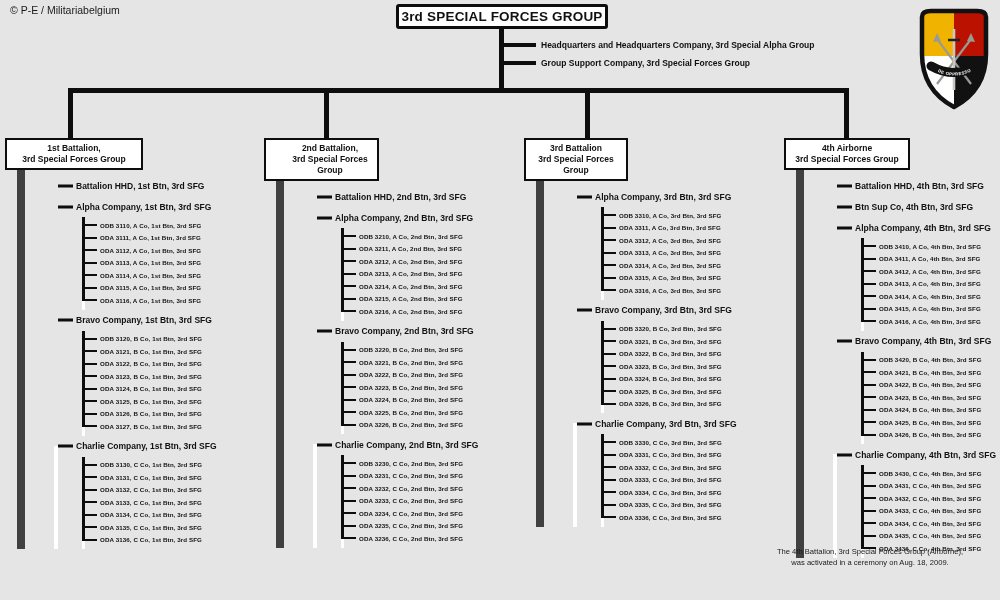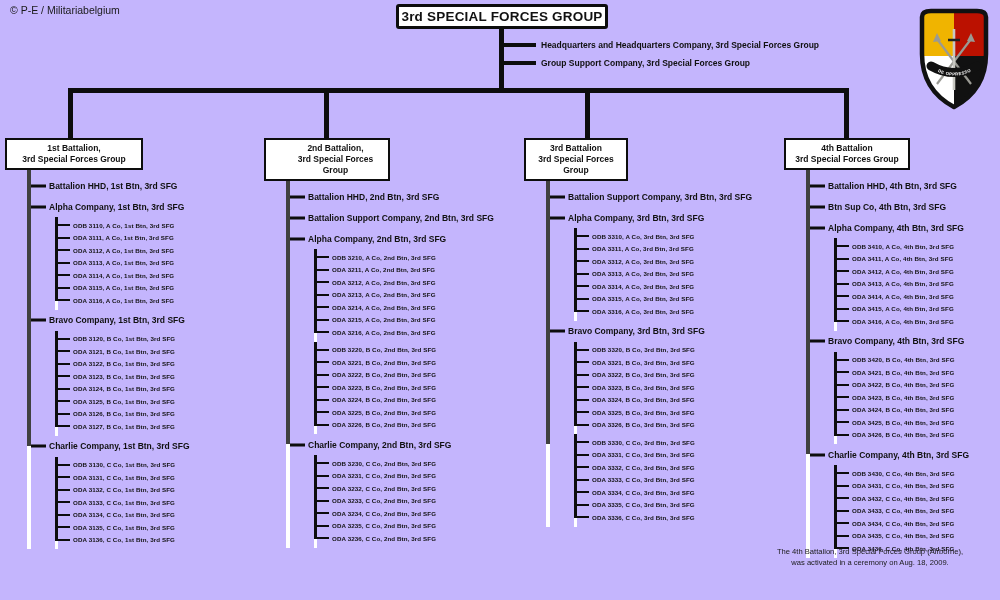--- a/index.html
+++ b/index.html
@@ -1,17 +1,17 @@
 <!DOCTYPE html>
 <html><head>
 <meta charset="utf-8">
 <style>
   * { margin:0; padding:0; box-sizing:border-box; }
   body { background:#888; font-family:"Liberation Sans", sans-serif; }
-  .canvas { position:relative; width:1000px; height:600px; background:#c4b5fd; color:#111; overflow:hidden; }
+  .canvas { position:relative; width:1000px; height:600px; background:#e5e5e5; color:#111; overflow:hidden; }
 
   .copyright { position:absolute; left:10px; top:4px; font-size:10.5px; color:#1a1a1a; }
 
   .title-box { position:absolute; left:396px; top:4px; width:212px; height:25px;
     border:3px solid #0d0d0d; border-radius:3px; display:flex; align-items:center; justify-content:center;
     font-weight:bold; font-size:13.5px; letter-spacing:0.2px; background:#fff; }
 
   .vline, .hline { position:absolute; background:#0d0d0d; }
   .title-drop { left:499px; top:29px; width:5px; height:61px; }
   .main-bar  { left:68px;  top:88px; width:781px; height:5px; }
@@ -21,21 +21,21 @@
   .drop4 { left:844px; top:88px; width:5px; height:50px; }
 
   .top-tick { position:absolute; background:#0d0d0d; height:4px; width:34px; left:502px; }
   .tick-hhc { top:43px; } .tick-gsc { top:61px; }
   .top-unit { position:absolute; left:541px; font-size:8.5px; font-weight:bold; white-space:nowrap; }
   .lbl-hhc { top:40px; } .lbl-gsc { top:58px; }
 
   .bn { position:absolute; top:138px; width:262px; }
   .bn-box { border:2px solid #0d0d0d; background:#fff; text-align:center; font-size:8.5px; font-weight:bold;
     line-height:11px; padding:3px 2px; }
-  .bn-list { position:relative; border-left:4px solid #404040; margin-left:22px; padding-top:5px; }
+  .bn-list { position:relative; border-left:8px solid #404040; margin-left:12px; padding-top:5px;padding-left:33px; }
 
   .unit { position:relative; }
   .u-row { position:relative; height:21px; display:flex; align-items:center; padding-left:18px;
     font-size:8.5px; font-weight:bold; white-space:nowrap; }
   .u-row::before { content:""; position:absolute; left:0; top:50%; transform:translateY(-50%);
     width:15px; height:3px; background:#0d0d0d; }
   .unit.company:last-child::after { content:""; position:absolute; left:-4px; width:4px;
     top:10px; bottom:0; background:#fff; }
 
   .team-list { position:relative; border-left:3px solid #0d0d0d; margin-left:24px; padding:2px 0 3px 0; }
@@ -56,21 +56,21 @@
 <div class="canvas">
 
   <div class="copyright">© P-E / Militariabelgium</div>
 
   <div class="title-box">
     <span>3rd SPECIAL FORCES GROUP</span>
   </div>
 
   <div class="vline title-drop"></div>
   <div class="top-tick tick-hhc"></div>
-  <div class="top-unit lbl-hhc">Headquarters and Headquarters Company,  3rd Special Forces Group</div>
+  <div class="top-unit lbl-hhc">Headquarters and Headquarters Company,  3rd Special Alpha Group</div>
   <div class="top-tick tick-gsc"></div>
   <div class="top-unit lbl-gsc">Group Support Company,  3rd Special Forces Group</div>
 
   <div class="hline main-bar"></div>
   <div class="vline drop1"></div>
   <div class="vline drop2"></div>
   <div class="vline drop3"></div>
   <div class="vline drop4"></div>
 
   <svg class="insignia" width="84" height="104" viewBox="0 0 84 104">
@@ -144,44 +144,42 @@
               <div class="team">ODA 3132, C Co, 1st Btn,  3rd SFG</div>
               <div class="team">ODA 3133, C Co, 1st Btn,  3rd SFG</div>
               <div class="team">ODA 3134, C Co, 1st Btn,  3rd SFG</div>
               <div class="team">ODA 3135, C Co, 1st Btn,  3rd SFG</div>
               <div class="team">ODA 3136, C Co, 1st Btn,  3rd SFG</div>
             </div>
           </div>
         </div>
       </div>
       <div class="bn" style="left: 264px;">
-        <div class="bn-box" style="width: 126px; padding-left: 19px;">
+        <div class="bn-box" style="width: 115px; padding-left: 19px;">
           <div>2nd Battalion,</div>
           <div>3rd Special Forces Group</div>
         </div>
         <div class="bn-list">
           <div class="unit">
             <div class="u-row">Battalion HHD,  2nd Btn, 3rd SFG</div>
-          </div>
-          <div class="unit">
-            <div class="u-row">Battalion  Support Company, 2nd Btn,  3rd SFG</div>
           </div>
           <div class="unit company">
             <div class="u-row">Alpha Company, 2nd Btn,  3rd SFG</div>
             <div class="team-list">
               <div class="team">ODB 3210, A Co, 2nd Btn,  3rd SFG</div>
               <div class="team">ODA 3211, A Co, 2nd Btn,  3rd SFG</div>
               <div class="team">ODA 3212, A Co, 2nd Btn,  3rd SFG</div>
               <div class="team">ODA 3213, A Co, 2nd Btn,  3rd SFG</div>
               <div class="team">ODA 3214, A Co, 2nd Btn,  3rd SFG</div>
               <div class="team">ODA 3215, A Co, 2nd Btn,  3rd SFG</div>
               <div class="team">ODA 3216, A Co, 2nd Btn,  3rd SFG</div>
             </div>
           </div>
           <div class="unit company">
+            <div class="u-row">Bravo Company, 2nd Btn,  3rd SFG</div>
             <div class="team-list">
               <div class="team">ODB 3220, B Co, 2nd Btn,  3rd SFG</div>
               <div class="team">ODA 3221, B Co, 2nd Btn,  3rd SFG</div>
               <div class="team">ODA 3222, B Co, 2nd Btn,  3rd SFG</div>
               <div class="team">ODA 3223, B Co, 2nd Btn,  3rd SFG</div>
               <div class="team">ODA 3224, B Co, 2nd Btn,  3rd SFG</div>
               <div class="team">ODA 3225, B Co, 2nd Btn,  3rd SFG</div>
               <div class="team">ODA 3226, B Co, 2nd Btn,  3rd SFG</div>
             </div>
           </div>
@@ -198,23 +196,20 @@
             </div>
           </div>
         </div>
       </div>
       <div class="bn" style="left: 524px;">
         <div class="bn-box" style="width: 104px;">
           <div>3rd Battalion</div>
           <div>3rd Special Forces Group</div>
         </div>
         <div class="bn-list">
-          <div class="unit">
-            <div class="u-row">Battalion  Support Company, 3rd Btn,  3rd SFG</div>
-          </div>
           <div class="unit company">
             <div class="u-row">Alpha Company, 3rd Btn,  3rd SFG</div>
             <div class="team-list">
               <div class="team">ODB 3310, A Co, 3rd Btn,  3rd SFG</div>
               <div class="team">ODA 3311, A Co, 3rd Btn,  3rd SFG</div>
               <div class="team">ODA 3312, A Co, 3rd Btn,  3rd SFG</div>
               <div class="team">ODA 3313, A Co, 3rd Btn,  3rd SFG</div>
               <div class="team">ODA 3314, A Co, 3rd Btn,  3rd SFG</div>
               <div class="team">ODA 3315, A Co, 3rd Btn,  3rd SFG</div>
               <div class="team">ODA 3316, A Co, 3rd Btn,  3rd SFG</div>
@@ -226,35 +221,36 @@
               <div class="team">ODB 3320, B Co, 3rd Btn,  3rd SFG</div>
               <div class="team">ODA 3321, B Co, 3rd Btn,  3rd SFG</div>
               <div class="team">ODA 3322, B Co, 3rd Btn,  3rd SFG</div>
               <div class="team">ODA 3323, B Co, 3rd Btn,  3rd SFG</div>
               <div class="team">ODA 3324, B Co, 3rd Btn,  3rd SFG</div>
               <div class="team">ODA 3325, B Co, 3rd Btn,  3rd SFG</div>
               <div class="team">ODA 3326, B Co, 3rd Btn,  3rd SFG</div>
             </div>
           </div>
           <div class="unit company">
+            <div class="u-row">Charlie Company, 3rd Btn,  3rd SFG</div>
             <div class="team-list">
               <div class="team">ODB 3330, C Co, 3rd Btn,  3rd SFG</div>
               <div class="team">ODA 3331, C Co, 3rd Btn,  3rd SFG</div>
               <div class="team">ODA 3332, C Co, 3rd Btn,  3rd SFG</div>
               <div class="team">ODA 3333, C Co, 3rd Btn,  3rd SFG</div>
               <div class="team">ODA 3334, C Co, 3rd Btn,  3rd SFG</div>
               <div class="team">ODA 3335, C Co, 3rd Btn,  3rd SFG</div>
               <div class="team">ODA 3336, C Co, 3rd Btn,  3rd SFG</div>
             </div>
           </div>
         </div>
       </div>
       <div class="bn" style="left: 784px;">
         <div class="bn-box" style="width: 126px;">
-          <div>4th Battalion</div>
+          <div>4th Airborne</div>
           <div>3rd Special Forces Group</div>
         </div>
         <div class="bn-list">
           <div class="unit">
             <div class="u-row">Battalion HHD,  4th Btn, 3rd SFG</div>
           </div>
           <div class="unit">
             <div class="u-row">Btn  Sup Co, 4th Btn,  3rd SFG</div>
           </div>
           <div class="unit company">

